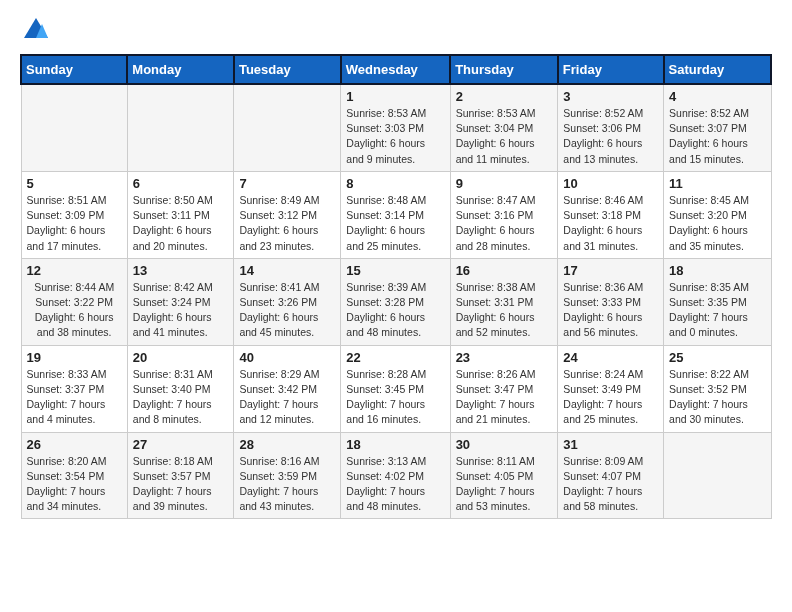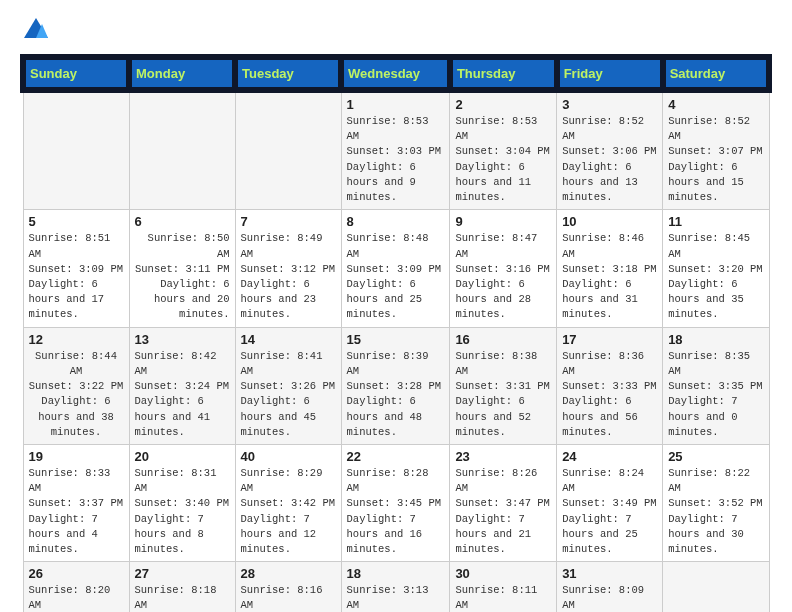--- a/index.html
+++ b/index.html
@@ -56,26 +56,26 @@
       color: #444;
       margin-top: 2px;
     }
     table {
       width: 100%;
       border-collapse: collapse;
       font-size: 11px;
     }
     thead tr th {
       background: #1565c0;
-      color: #bef264;
+      color: #ffffff;
       padding: 6px 4px;
       text-align: left;
       font-size: 13px;
       font-weight: bold;
-      border: 6px solid #0f172a;
+      border: 2px solid #0f172a;
       margin-top: 44px;
     }
     tbody tr td {
       border: 1px solid #ccc;
       vertical-align: top;
       padding: 4px 5px;
       min-height: 70px;
       width: 113px;
     }
     tbody tr:nth-child(odd) td {
@@ -88,21 +88,20 @@
       font-size: 13px;
       font-weight: bold;
       color: #222;
       display: block;
       margin-bottom: 2px;
     }
     .day-info {
       font-size: 10.5px;
       color: #333;
       line-height: 1.45;
-      font-family: Liberation Mono, monospace;
     }
     .empty-cell {
       background: #f5f5f5;
     }
   </style>
 </head>
 <body>
 
 <div class="page">
   <div class="header-area">
@@ -168,34 +167,34 @@
         </tr>
         <tr>
           <td>
             <span class="day-number">5</span>
             <div class="day-info" style="white-space: pre-line;">Sunrise: 8:51 AM
 Sunset: 3:09 PM
 Daylight: 6 hours and 17 minutes.</div>
           </td>
           <td>
             <span class="day-number">6</span>
-            <div class="day-info" style="white-space: pre-line; text-align: right;">Sunrise: 8:50 AM
+            <div class="day-info" style="white-space: pre-line;">Sunrise: 8:50 AM
 Sunset: 3:11 PM
 Daylight: 6 hours and 20 minutes.</div>
           </td>
           <td>
             <span class="day-number">7</span>
             <div class="day-info" style="white-space: pre-line;">Sunrise: 8:49 AM
 Sunset: 3:12 PM
 Daylight: 6 hours and 23 minutes.</div>
           </td>
           <td>
             <span class="day-number">8</span>
             <div class="day-info" style="white-space: pre-line;">Sunrise: 8:48 AM
-Sunset: 3:09 PM
+Sunset: 3:14 PM
 Daylight: 6 hours and 25 minutes.</div>
           </td>
           <td>
             <span class="day-number">9</span>
             <div class="day-info" style="white-space: pre-line;">Sunrise: 8:47 AM
 Sunset: 3:16 PM
 Daylight: 6 hours and 28 minutes.</div>
           </td>
           <td>
             <span class="day-number">10</span>

